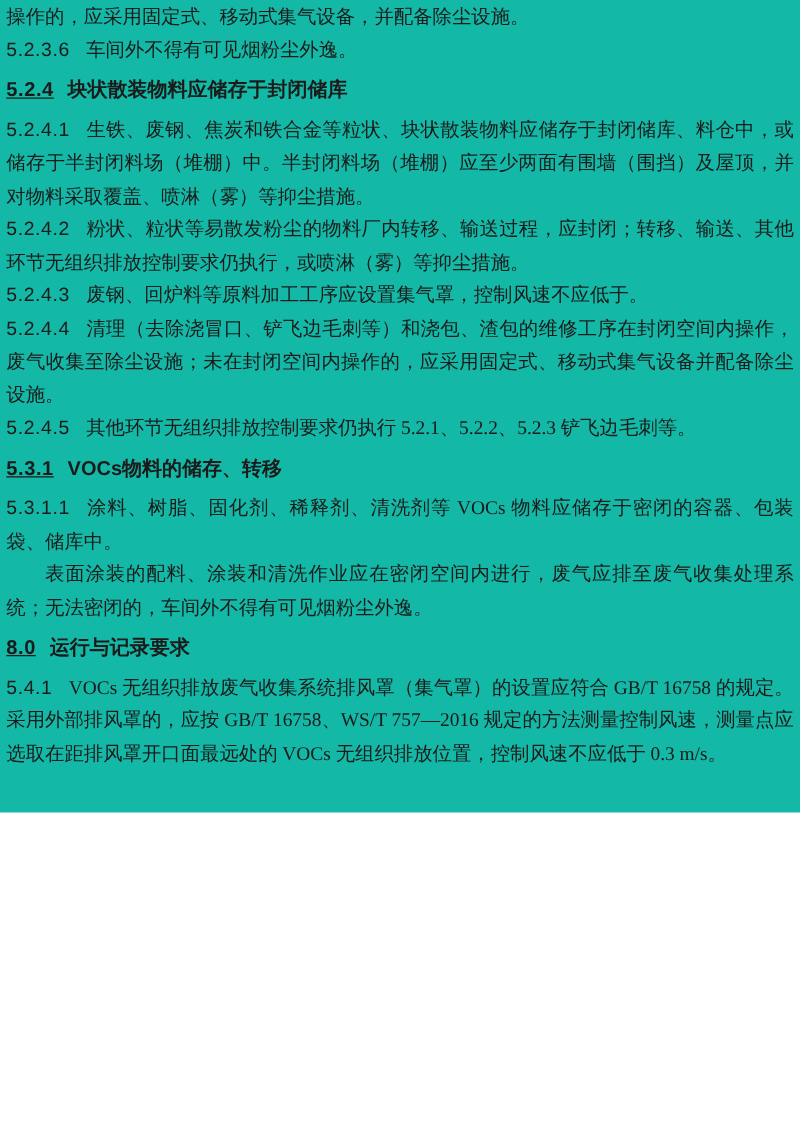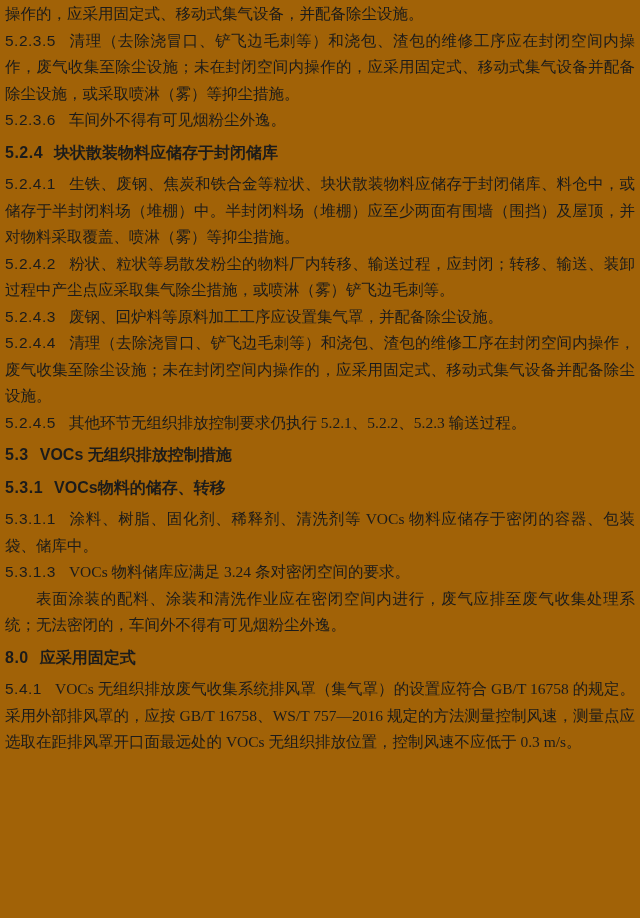--- a/index.html
+++ b/index.html
@@ -8,23 +8,23 @@
     background: #ffffff;
   }
   body {
     width: 640px;
     height: 918px;
     overflow: hidden;
   }
   .page {
     box-sizing: border-box;
     width: 640px;
-    height: 918px;
+    height: 650px;
     padding: 1px 5px 0 5px;
-    background: #a16207;
+    background: #14b8a6;
     color: #1b1b1b;
   }
   .blk {
     margin: 0;
     text-align: justify;
     line-height: 26.5px;
     font-size: 15.5px;
     font-family: "Liberation Serif", serif;
     color: #1b1b1b;
   }
@@ -39,37 +39,35 @@
     text-indent: 31px;
   }
   .num {
     font-family: "Liberation Sans", sans-serif;
     padding-right: 13px;
     letter-spacing: 0.5px;
     white-space: nowrap;
   }
   .heading .num {
     padding-right: 11px;
+    text-decoration: underline;
   }
 </style>
 </head>
 <body>
 
 <div class="page">
   <div id="blocks">
       <p class="blk continuation"><span>操作的，应采用固定式、移动式集气设备，并配备除尘设施。</span></p>
-      <p class="blk clause"><span class="num">5.2.3.5</span><span>清理（去除浇冒口、铲飞边毛刺等）和浇包、渣包的维修工序应在封闭空间内操作，废气收集至除尘设施；未在封闭空间内操作的，应采用固定式、移动式集气设备并配备除尘设施，或采取喷淋（雾）等抑尘措施。</span></p>
       <p class="blk clause"><span class="num">5.2.3.6</span><span>车间外不得有可见烟粉尘外逸。</span></p>
       <p class="blk heading"><span class="num">5.2.4</span><span>块状散装物料应储存于封闭储库</span></p>
       <p class="blk clause"><span class="num">5.2.4.1</span><span>生铁、废钢、焦炭和铁合金等粒状、块状散装物料应储存于封闭储库、料仓中，或储存于半封闭料场（堆棚）中。半封闭料场（堆棚）应至少两面有围墙（围挡）及屋顶，并对物料采取覆盖、喷淋（雾）等抑尘措施。</span></p>
-      <p class="blk clause"><span class="num">5.2.4.2</span><span>粉状、粒状等易散发粉尘的物料厂内转移、输送过程，应封闭；转移、输送、装卸过程中产尘点应采取集气除尘措施，或喷淋（雾）铲飞边毛刺等。</span></p>
-      <p class="blk clause"><span class="num">5.2.4.3</span><span>废钢、回炉料等原料加工工序应设置集气罩，并配备除尘设施。</span></p>
+      <p class="blk clause"><span class="num">5.2.4.2</span><span>粉状、粒状等易散发粉尘的物料厂内转移、输送过程，应封闭；转移、输送、其他环节无组织排放控制要求仍执行，或喷淋（雾）等抑尘措施。</span></p>
+      <p class="blk clause"><span class="num">5.2.4.3</span><span>废钢、回炉料等原料加工工序应设置集气罩，控制风速不应低于。</span></p>
       <p class="blk clause"><span class="num">5.2.4.4</span><span>清理（去除浇冒口、铲飞边毛刺等）和浇包、渣包的维修工序在封闭空间内操作，废气收集至除尘设施；未在封闭空间内操作的，应采用固定式、移动式集气设备并配备除尘设施。</span></p>
-      <p class="blk clause"><span class="num">5.2.4.5</span><span>其他环节无组织排放控制要求仍执行 5.2.1、5.2.2、5.2.3 输送过程。</span></p>
-      <p class="blk heading"><span class="num">5.3</span><span>VOCs 无组织排放控制措施</span></p>
+      <p class="blk clause"><span class="num">5.2.4.5</span><span>其他环节无组织排放控制要求仍执行 5.2.1、5.2.2、5.2.3 铲飞边毛刺等。</span></p>
       <p class="blk heading"><span class="num">5.3.1</span><span>VOCs物料的储存、转移</span></p>
       <p class="blk clause"><span class="num">5.3.1.1</span><span>涂料、树脂、固化剂、稀释剂、清洗剂等 VOCs 物料应储存于密闭的容器、包装袋、储库中。</span></p>
-      <p class="blk clause"><span class="num">5.3.1.3</span><span>VOCs 物料储库应满足 3.24 条对密闭空间的要求。</span></p>
       <p class="blk indent"><span>表面涂装的配料、涂装和清洗作业应在密闭空间内进行，废气应排至废气收集处理系统；无法密闭的，车间外不得有可见烟粉尘外逸。</span></p>
-      <p class="blk heading"><span class="num">8.0</span><span>应采用固定式</span></p>
+      <p class="blk heading"><span class="num">8.0</span><span>运行与记录要求</span></p>
       <p class="blk clause"><span class="num">5.4.1</span><span>VOCs 无组织排放废气收集系统排风罩（集气罩）的设置应符合 GB/T 16758 的规定。采用外部排风罩的，应按 GB/T 16758、WS/T 757—2016 规定的方法测量控制风速，测量点应选取在距排风罩开口面最远处的 VOCs 无组织排放位置，控制风速不应低于 0.3 m/s。</span></p>
     </div>
 </div>
 
 </body></html>

